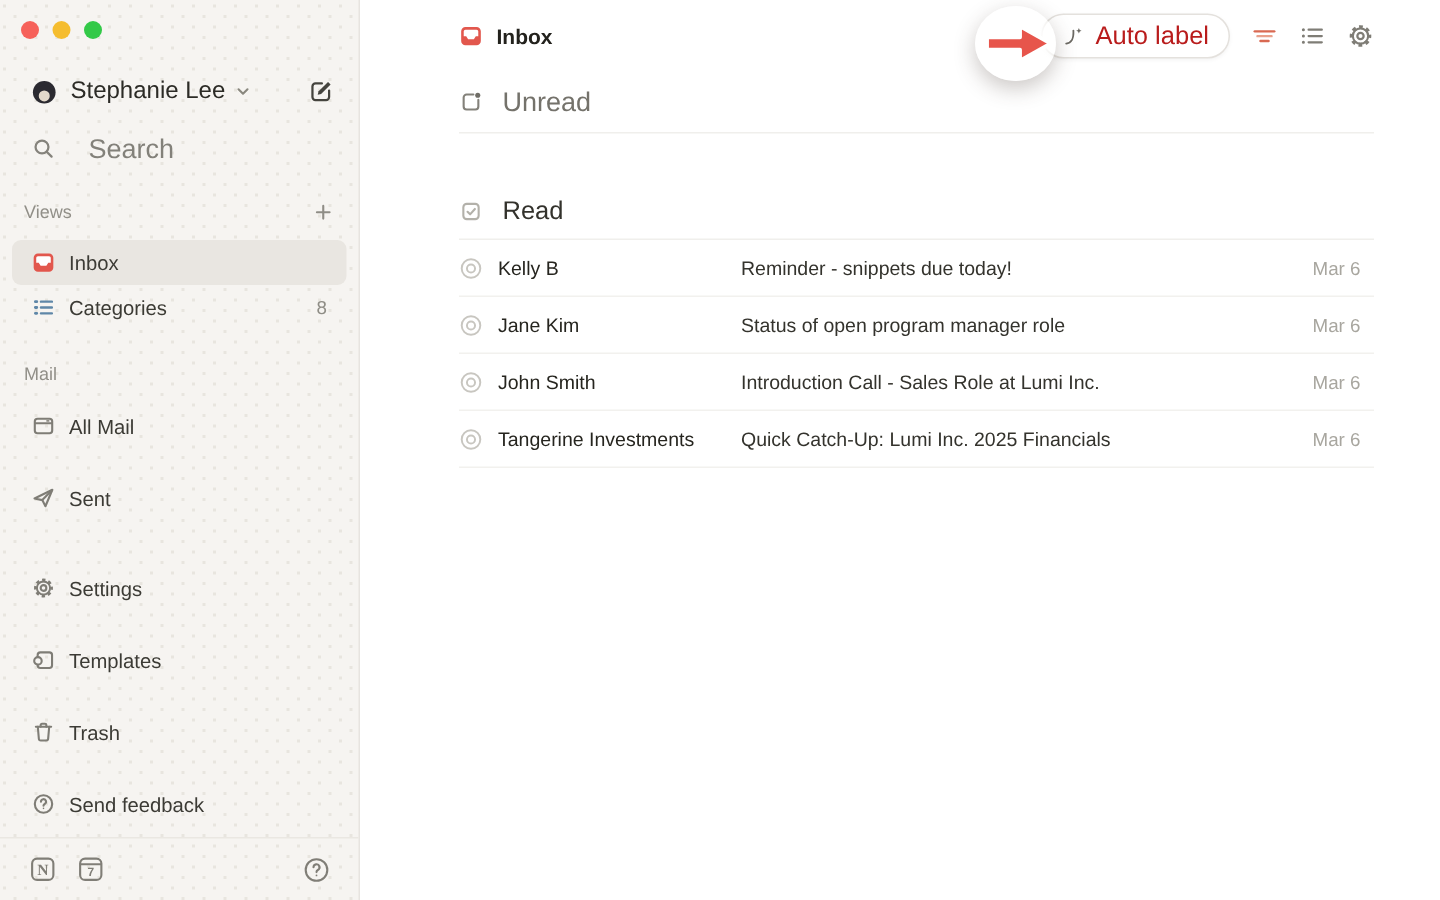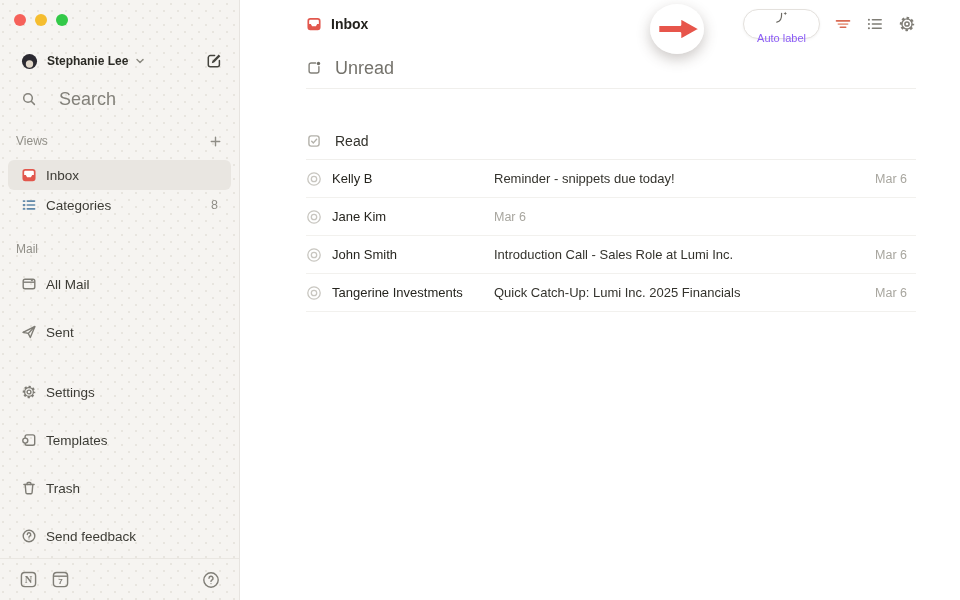--- a/index.html
+++ b/index.html
@@ -26,21 +26,21 @@
     border-right: 1px solid #e7e4e0;
   }
   .traffic { display: flex; gap: 9px; padding: 14px 0 0 14px; }
   .traffic .dot { width: 12px; height: 12px; border-radius: 50%; }
 
   .profile-row {
     margin: 21px 8px 0 8px; padding: 0 8px 0 13px;
     height: 28px; display: flex; align-items: center;
   }
   .avatar { width: 17px; height: 17px; margin-right: 9px; flex: 0 0 auto; }
-  .profile-name { font-size: 12px; font-weight: 700; color: #2c2b26; }
+  .profile-name { font-size: 16px; font-weight: 400; color: #2c2b26; }
   .chevron { margin-left: 7px; display: flex; }
   .compose-btn { margin-left: auto; display: flex; cursor: pointer; }
 
   .search-row {
     margin: 10px 8px 0 8px; padding: 0 13px; height: 28px;
     display: flex; align-items: center; gap: 22px;
     color: #83817a; font-size: 18px; cursor: pointer;
   }
 
   .side-heading {
@@ -77,43 +77,42 @@
     height: 48px; display: flex; align-items: center;
     padding: 0 44px 0 66px; position: relative;
   }
   .header-title { display: flex; align-items: center; gap: 9px; }
   .header-title .ttl { font-size: 14px; font-weight: 700; color: #23221d; }
   .actions { margin-left: auto; display: flex; align-items: center; gap: 14px; }
   .pill-btn {
     display: flex; align-items: center; gap: 7px;
     height: 30px; padding: 0 13px;
     background: #fff; border: 1px solid #e4e1dd; border-radius: 16px;
-    font-size: 11px; color: #8b5cf6; cursor: pointer;
+    font-size: 17px; color: #b91c1c; cursor: pointer;
     box-shadow: 0 1px 3px rgba(0,0,0,0.05);
-    flex-direction: column;
   }
   .tool-btn { display: flex; cursor: pointer; }
 
   .arrow-wrap { position: absolute; left: 408px; top: 2px; width: 62px; height: 54px; z-index: 6; pointer-events: none; }
   .arrow-glow {
     position: absolute; left: 2px; top: 2px; width: 54px; height: 50px; border-radius: 50%;
     background: radial-gradient(circle, rgba(255,255,255,0.98) 40%, rgba(255,255,255,0.55) 75%, rgba(255,255,255,0) 100%);
     box-shadow: 0 5px 14px rgba(70,55,45,0.28);
   }
   .arrow-wrap svg { position: absolute; left: 3px; top: 6px; }
 
   .section-row {
     display: flex; align-items: center; gap: 13px;
     margin: 0 44px 0 66px;
   }
   .unread-row { height: 41px; border-bottom: 1px solid #f0efec; }
   .unread-row .sec-label { font-size: 18px; color: #74726b; }
   .list-gap { height: 33px; }
   .read-row { height: 38px; border-bottom: 1px solid #f0efec; }
-  .read-row .sec-label { font-size: 14px; color: #33322c; text-align: right; }
+  .read-row .sec-label { font-size: 17px; color: #33322c; text-align: right; }
 
   .email-row {
     display: flex; align-items: center; gap: 10px;
     height: 38px; margin: 0 44px 0 66px;
     border-bottom: 1px solid #f2f1ee;
     font-size: 13px; cursor: pointer;
   }
   .email-row .icon16 { width: 16px; height: 16px; flex: 0 0 auto; display: flex; }
   .email-sender { width: 152px; flex: 0 0 152px; color: #26251f; white-space: nowrap; overflow: hidden; }
   .email-subject { flex: 1 1 auto; color: #34332d; white-space: nowrap; overflow: hidden; }
@@ -381,20 +380,21 @@
     </div>
 
     <div class="email-row">
       <span class="icon16">
         <svg width="16" height="16" viewBox="0 0 16 16" fill="none" stroke="#c8c6c0" stroke-width="1.3">
             <circle cx="8" cy="8" r="6.2"></circle>
             <circle cx="8" cy="8" r="2.7"></circle>
           </svg>
       </span>
       <span class="email-sender">Jane Kim</span>
+      <span class="email-subject">Status of open program manager role</span>
       <span class="email-date">Mar 6</span>
     </div>
 
     <div class="email-row">
       <span class="icon16">
         <svg width="16" height="16" viewBox="0 0 16 16" fill="none" stroke="#c8c6c0" stroke-width="1.3">
             <circle cx="8" cy="8" r="6.2"></circle>
             <circle cx="8" cy="8" r="2.7"></circle>
           </svg>
       </span>

